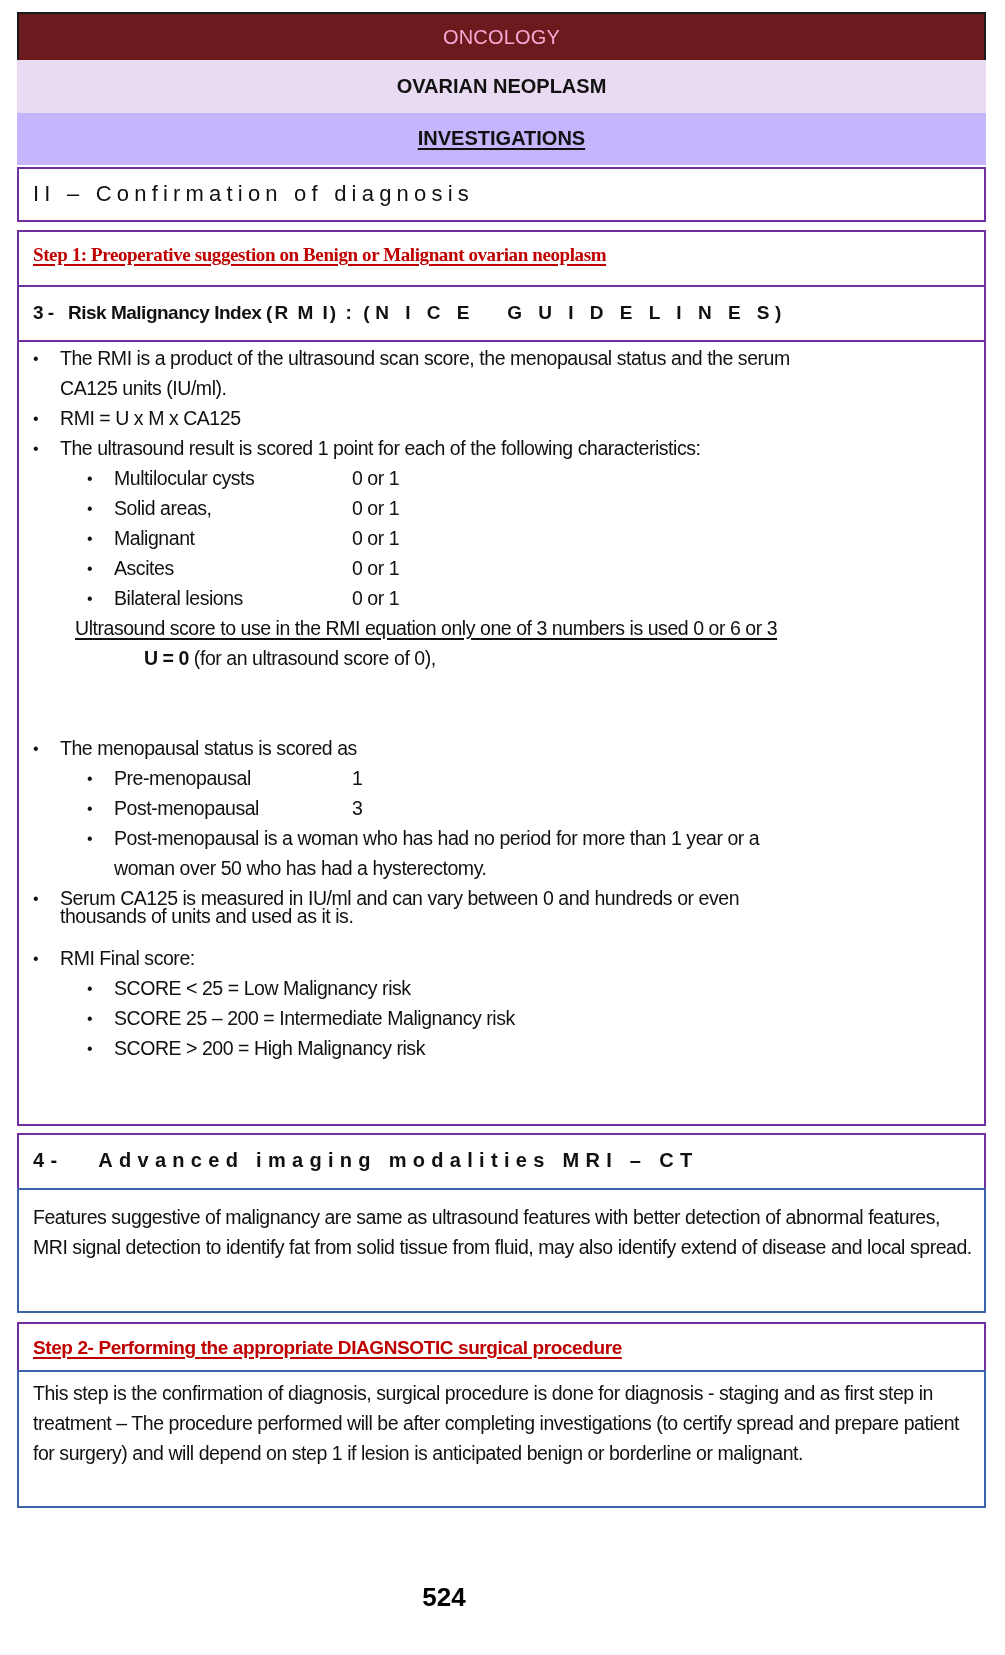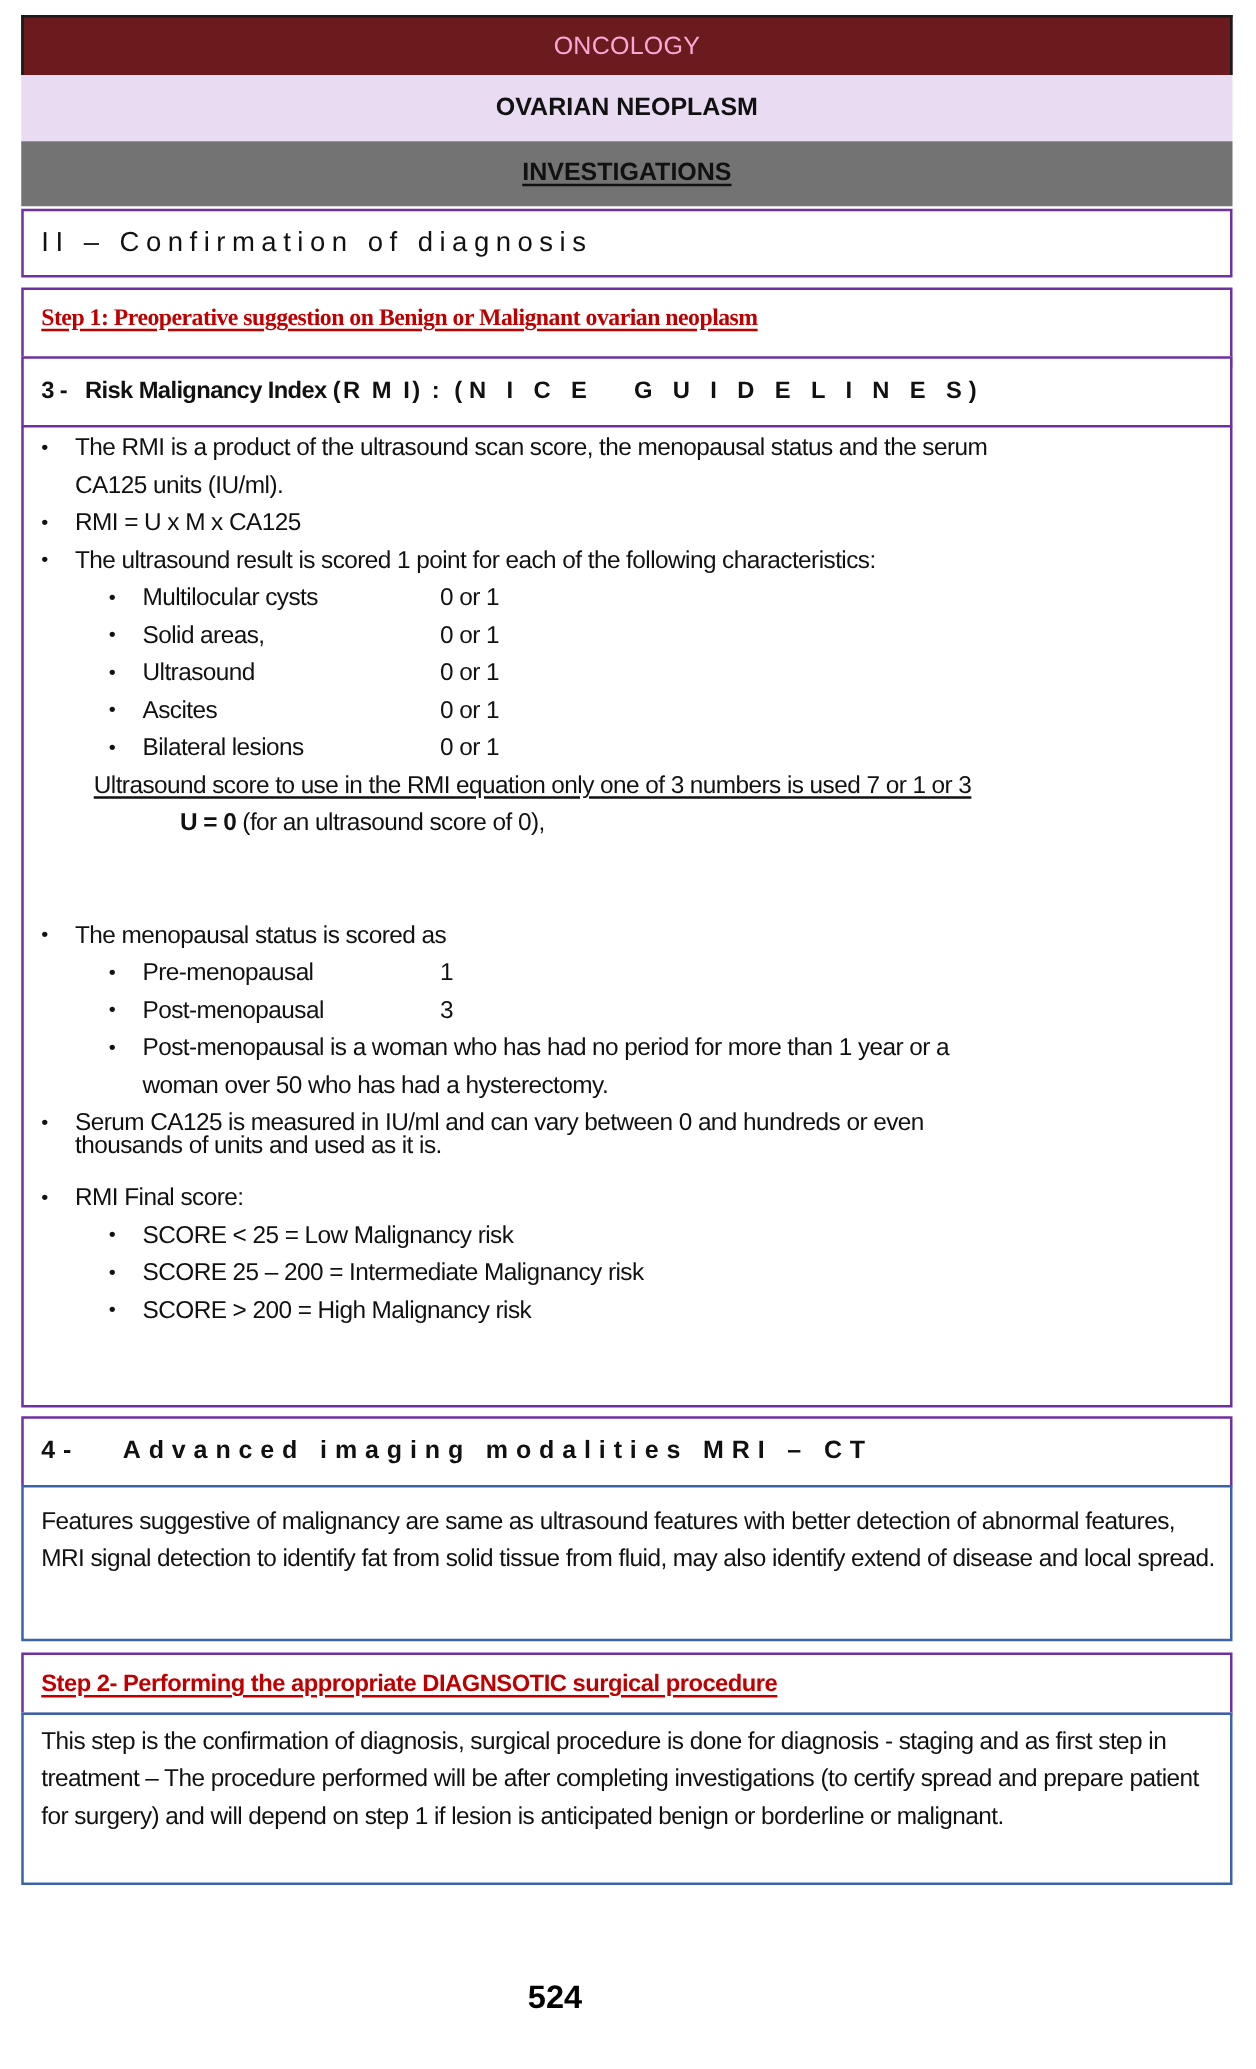--- a/index.html
+++ b/index.html
@@ -3,21 +3,21 @@
 <meta charset="utf-8">
 <style>
   * { box-sizing: border-box; margin: 0; padding: 0; }
   html, body { width: 1005px; height: 1655px; background: #ffffff; }
   body { position: relative; font-family: "Liberation Sans", sans-serif; color: #111; }
 
   .band { position: absolute; left: 17px; width: 969px; text-align: center; }
   #band-oncology { top: 12px; height: 48px; background: #6b1a1e; border: 2px solid #1a1a1a; border-bottom: none;
     color: #f9a8d4; font-size: 20px; line-height: 46px; font-weight: normal; letter-spacing: 0.2px; transform-origin: center; }
   #band-neoplasm { top: 60px; height: 53px; background: #e9dcf2; font-weight: bold; font-size: 20px; line-height: 53px; color: #111; }
-  #band-invest { top: 113px; height: 52px; background: #737373; font-weight: bold; font-size: 20px; line-height: 50px; color: #111; }
+  #band-invest { top: 113px; height: 52px; background: #c4b5fd; font-weight: bold; font-size: 20px; line-height: 50px; color: #111; }
   #band-invest span { text-decoration: underline; text-decoration-thickness: 2px; text-underline-offset: 3px; }
 
   .box { position: absolute; left: 17px; width: 969px; border: 2.5px solid #7030a0; background: #fff; }
   .box.blue { border-color: #3b64a8; }
 
   #box-confirm { top: 167px; height: 55px; }
   #box-confirm .t { position: absolute; left: 14px; top: 12px; font-size: 22px; letter-spacing: 5.2px; color: #111; }
 
   #box-step1 { top: 230px; height: 64px; font-family: Liberation Serif, serif; }
   .red-head { position: absolute; left: 14px; font-weight: bold; color: #c00000; text-decoration: underline;
@@ -88,33 +88,33 @@
   <div>
     <span class="bul" style="left:68px;top:128px">•</span>
     <div class="line" style="left:95px;top:125px">Multilocular cysts</div>
     <div class="val" style="left:333px;top:125px">0 or 1</div>
 
     <span class="bul" style="left:68px;top:158px">•</span>
     <div class="line" style="left:95px;top:155px">Solid areas,</div>
     <div class="val" style="left:333px;top:155px">0 or 1</div>
 
     <span class="bul" style="left:68px;top:188px">•</span>
-    <div class="line" style="left:95px;top:185px">Ultrasound</div>
+    <div class="line" style="left:95px;top:185px">Malignant</div>
     <div class="val" style="left:333px;top:185px">0 or 1</div>
 
     <span class="bul" style="left:68px;top:218px">•</span>
     <div class="line" style="left:95px;top:215px">Ascites</div>
     <div class="val" style="left:333px;top:215px">0 or 1</div>
 
     <span class="bul" style="left:68px;top:248px">•</span>
     <div class="line" style="left:95px;top:245px">Bilateral lesions</div>
     <div class="val" style="left:333px;top:245px">0 or 1</div>
   </div>
 
-  <div class="line uline" style="left:56px;top:275px">Ultrasound score to use in the RMI equation only one of 3 numbers is used 7 or 1 or 3</div>
+  <div class="line uline" style="left:56px;top:275px">Ultrasound score to use in the RMI equation only one of 3 numbers is used 0 or 6 or 3</div>
 
   <div class="line" style="left:125px;top:305px"><span class="b">U = 0</span><span> (for an ultrasound score of 0),</span></div>
 
   <span class="bul" style="left:14px;top:398px">•</span>
   <div class="line" style="left:41px;top:395px">The menopausal status is scored as</div>
 
   <span class="bul" style="left:68px;top:428px">•</span>
   <div class="line" style="left:95px;top:425px">Pre-menopausal</div>
   <div class="val" style="left:333px;top:425px">1</div>
 

